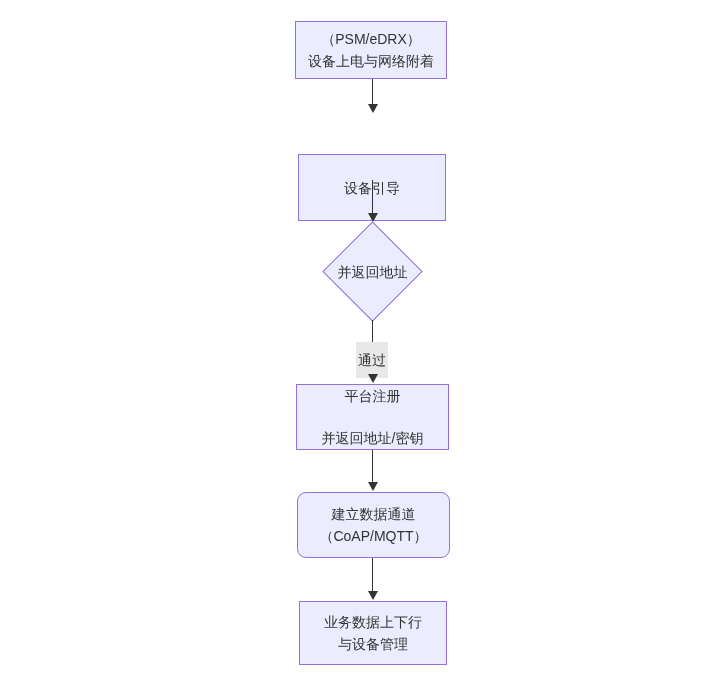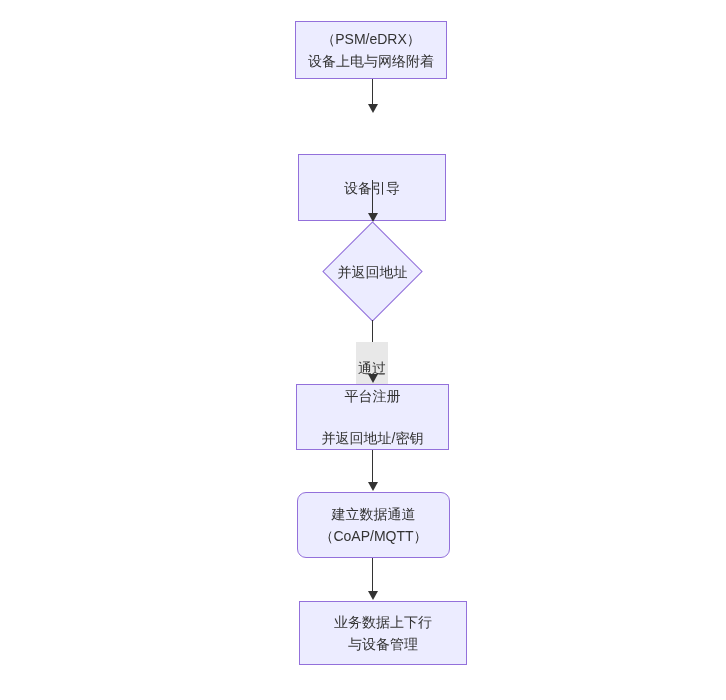--- a/index.html
+++ b/index.html
@@ -54,21 +54,21 @@
     border-top: 9px solid var(--arrow_color, #333333);
   }
   .edge-label {
     position: absolute;
     left: 372px;
     transform: translateX(-50%);
     background: var(--edge_label_bg, #e8e8e8);
     color: var(--text_color, #333333);
     font-size: 14px;
     line-height: 18px;
-    padding: 17px 2px;
+    padding: 9px 2px;
     white-space: nowrap;
   }
 </style>
 </head>
 <body>
 
 <div class="canvas">
 
   <div class="node" style="left:295px; top:21px; width:152px; height:58px;">
     <span>（PSM/eDRX）</span>
@@ -101,18 +101,18 @@
   <div class="arrowhead" style="top:482px;"></div>
 
   <div class="node" style="left:297px; top:492px; width:153px; height:66px;border-radius:9px;">
     <span>建立数据通道</span>
     <span>（CoAP/MQTT）</span>
   </div>
 
   <div class="edge-line" style="top:558px; height:34px;"></div>
   <div class="arrowhead" style="top:591px;"></div>
 
-  <div class="node" style="left:299px; top:601px; width:168px; height:64px;">
+  <div class="node" style="left:299px; top:601px; width:148px; height:64px;">
     <span>业务数据上下行</span>
     <span>与设备管理</span>
   </div>
 
 </div>
 
 </body></html>

